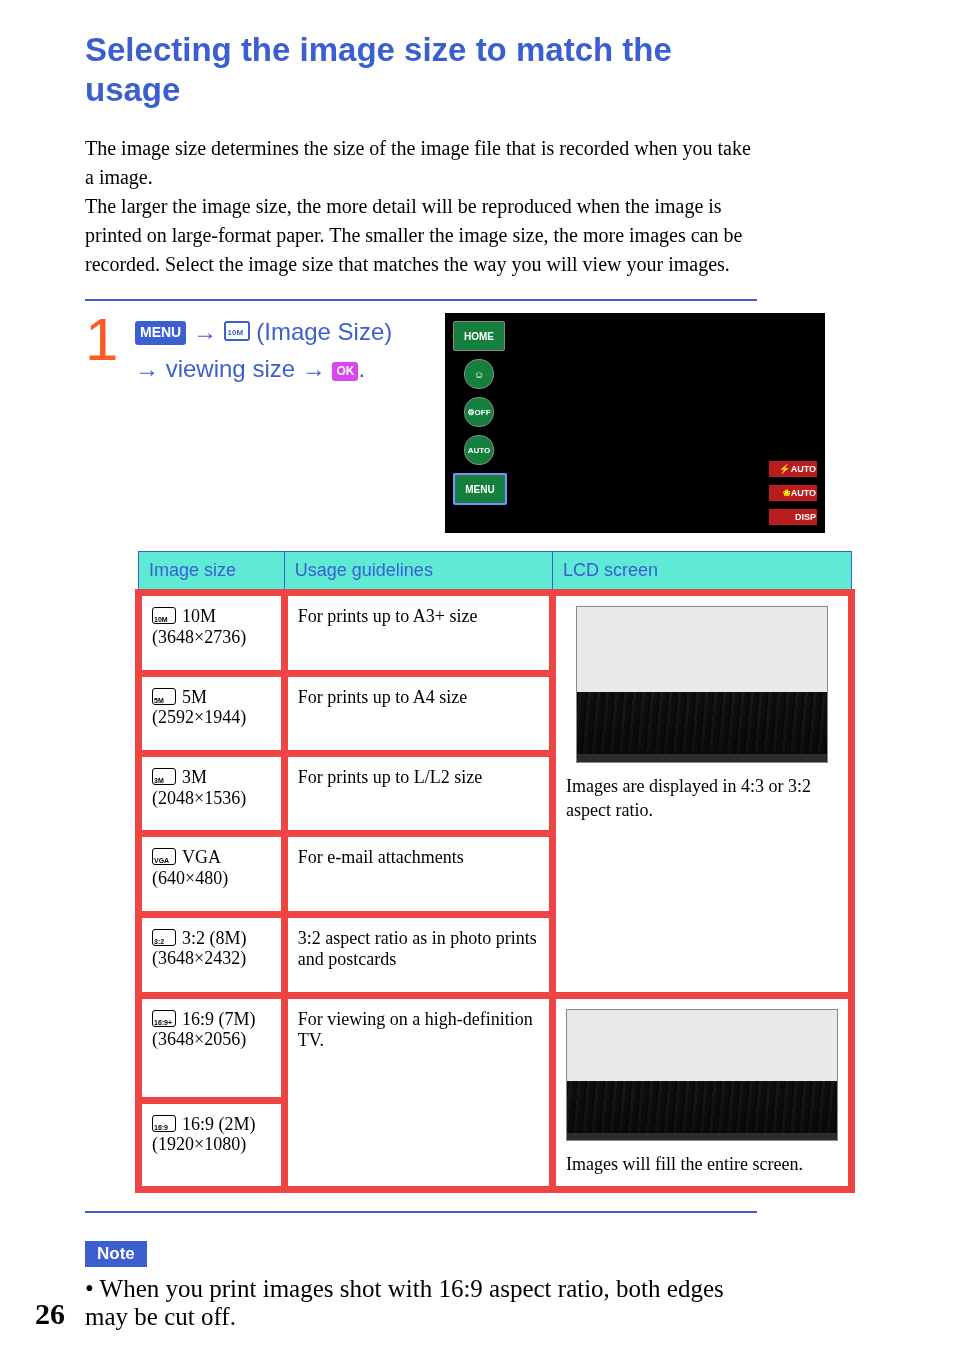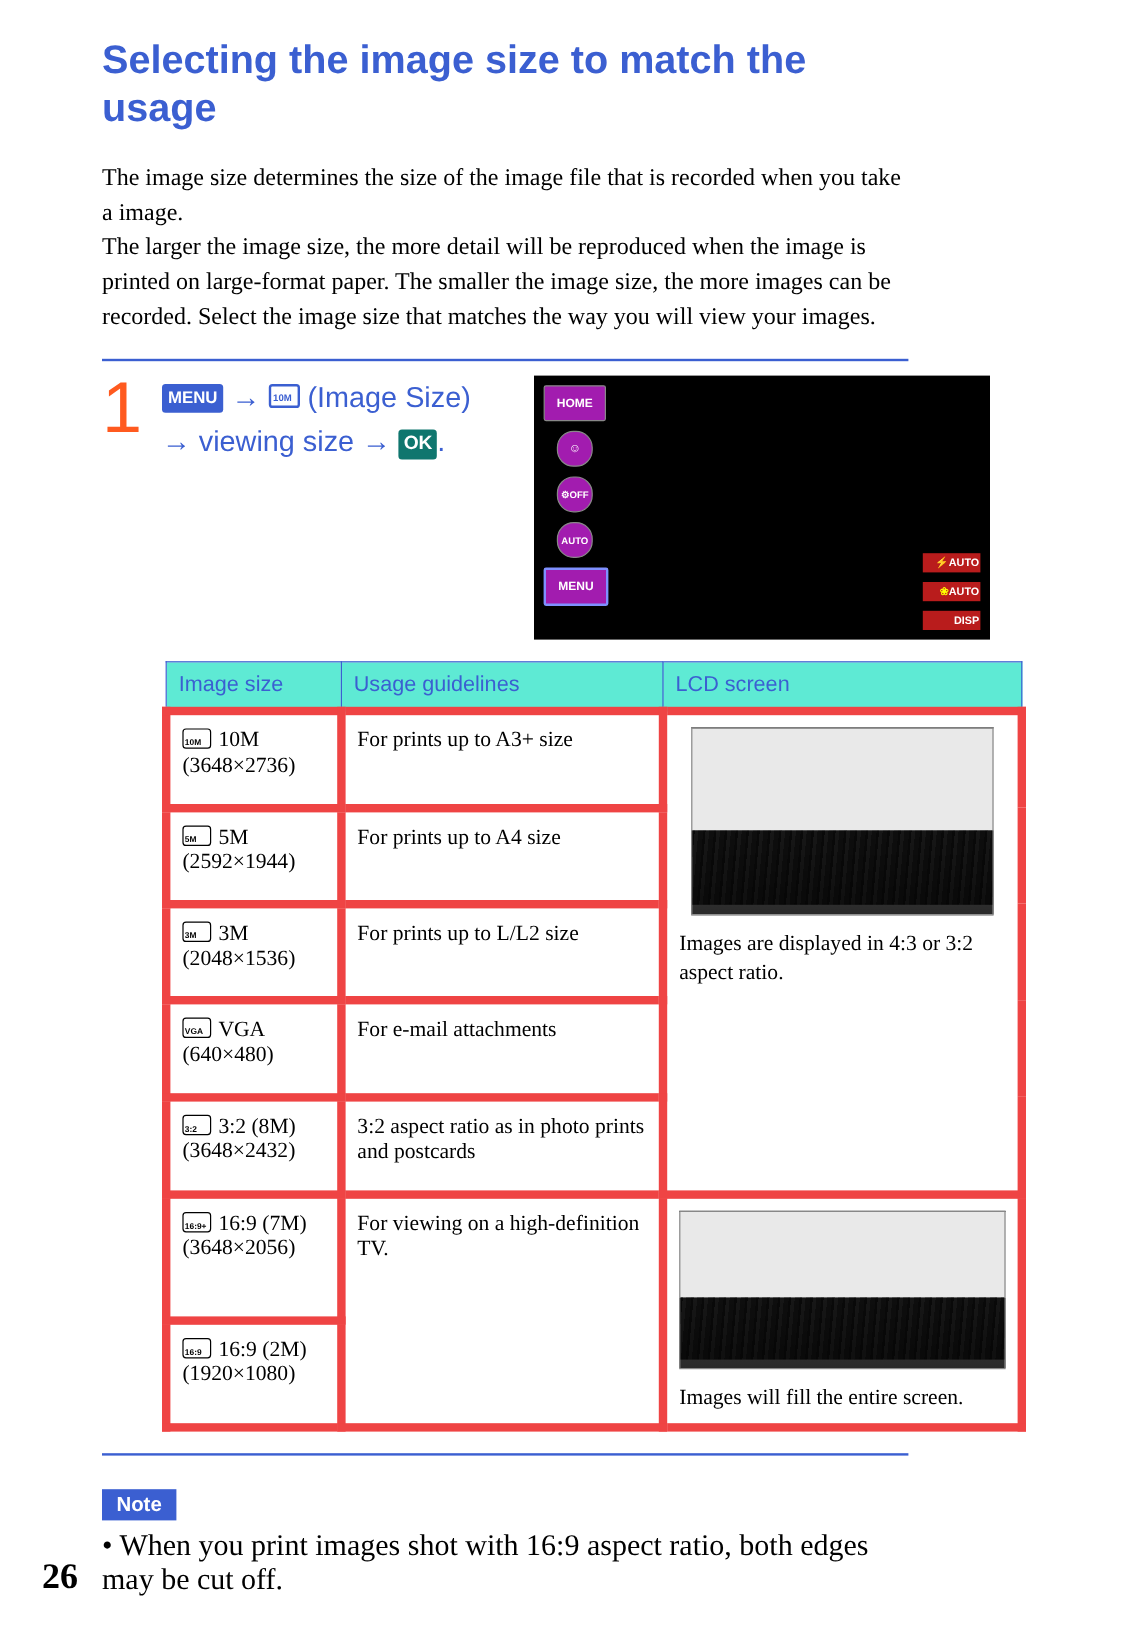--- a/index.html
+++ b/index.html
@@ -64,39 +64,39 @@
     vertical-align: 3px;
   }
   .step-text .mini-icon {
     display:inline-block; width:22px; height:16px; border:2px solid #3b5fd1; border-radius:3px;
     position:relative; vertical-align:-1px;
   }
   .step-text .mini-icon::after{
     content:"10M"; position:absolute; font-size:8px; font-weight:bold; left:2px; bottom:0; color:#3b5fd1;
   }
   .ok-chip {
-    display:inline-block; background:#0f766e; color:#fff; font-weight:bold;
-    font-size:16px; padding:0 4px; border-radius:3px; vertical-align:2px; font-family:Arial,Helvetica,sans-serif;
+    display:inline-block; background:#d946ef; color:#fff; font-weight:bold;
+    font-size:12px; padding:0 4px; border-radius:3px; vertical-align:2px; font-family:Arial,Helvetica,sans-serif;
   }
   .arrow { font-weight: bold; }
 
   
   .camera {
     flex: 0 0 380px;
     height: 220px;
     background: #000;
     position: relative;
     margin-left: auto;
     font-family: Arial, Helvetica, sans-serif;
   }
   .cam-col { position:absolute; top:8px; display:flex; flex-direction:column; gap:8px; }
   .cam-left { left:8px; }
   .cam-right { right:8px; top:auto; bottom:8px; }
   .cam-btn {
-    width:50px; height:28px; background:#a21caf; color:#fff; font-size:10px; font-weight:bold;
+    width:50px; height:28px; background:#15803d; color:#fff; font-size:10px; font-weight:bold;
     display:flex; align-items:center; justify-content:center; border:1px solid #888; border-radius:2px;
   }
   .cam-btn.sel { border:2px solid #7f8fff; }
   .cam-btn.round { border-radius:14px; width:28px; height:28px; margin-left:11px;}
   .cam-tag {
     color:#fff; font-size:9px; font-weight:bold; background:#b91c1c; padding:3px 1px; width:46px; text-align:right;
   }
   .cam-tag .lead { color:#ff0;}
   
   

